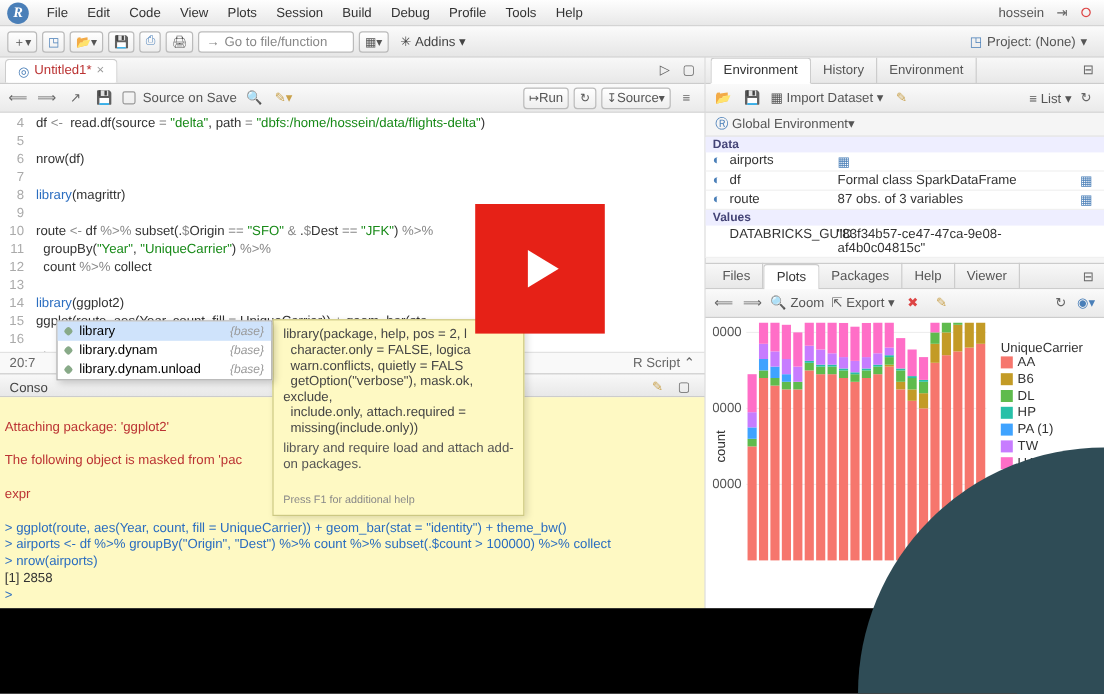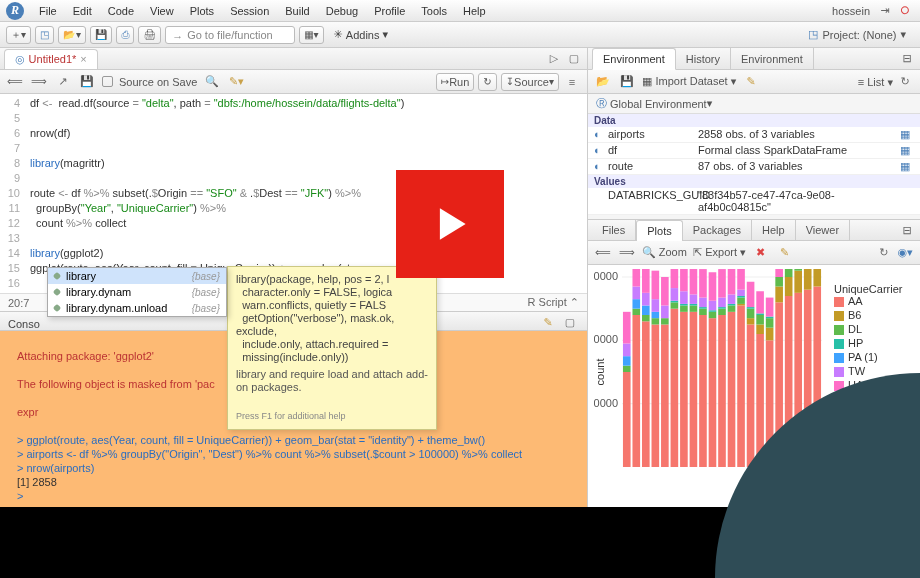--- a/index.html
+++ b/index.html
@@ -31,21 +31,21 @@
 .editor { flex:1; background:#fff; display:flex; overflow:hidden; position:relative; font-family:Menlo,Consolas,monospace; font-size:11px; }
 .gutter { width:26px; background:#fff; color:#aaa; text-align:right; padding:2px 6px 0 0; line-height:15px; }
 .code { flex:1; padding:2px 0 0 4px; line-height:15px; white-space:pre; color:#333; }
 .kw { color:#2a6dc0; }
 .str { color:#188a18; }
 .op { color:#888; }
 @keyframes blink { 50% { opacity:0; } }
 .statusbar { height:18px; background:#f9f9f9; border-top:1px solid #ddd; display:flex; align-items:center; padding:0 8px; color:#666; font-size:10px; }
 .statusbar .r { margin-left:auto; }
 .console-head { height:20px; background:linear-gradient(#f8f8f8,#e8e8e8); border-bottom:1px solid #ccc; border-top:1px solid #ccc; display:flex; align-items:flex-end; padding:0 8px; color:#444; }
-.console { flex:0 0 auto; background:#fdba74; font-family:Menlo,Consolas,monospace; font-size:11px; line-height:14px; padding:4px 17px; color:#333; }
+.console { flex:0 0 auto; background:#fef9c3; font-family:Menlo,Consolas,monospace; font-size:11px; line-height:14px; padding:4px 4px; color:#333; }
 .console .info { color:#b33; }
 .console .cmd { color:#2a6dc0; }
 .env-tool { height:24px; background:linear-gradient(#fafafa,#eaeaea); border-bottom:1px solid #ccc; display:flex; align-items:center; padding:0 6px; gap:6px; color:#555; }
 .env-scope { height:20px; background:#f5f5f5; border-bottom:1px solid #ddd; padding:0 8px; display:flex; align-items:center; color:#555; }
 .env-data { background:#fff; font-family:Menlo,Consolas,monospace; font-size:10px; }
 .env-section { background:#eef; color:#447; padding:1px 6px; font-family:'Lucida Grande',sans-serif; font-weight:bold; font-size:10px; }
 .env-row { display:flex; padding:1px 6px; border-bottom:1px solid #f0f0f0; }
 .env-row .k { width:90px; color:#333; }
 .env-row .v { flex:1; color:#333; }
 .env-row .ic { width:14px; color:#4a7fb8; }
@@ -201,21 +201,20 @@
         <div style="margin-left:auto"><span>≡ <span>List</span> ▾</span> <span class="icon-btn">↻</span></div>
       </div>
       <div class="env-scope">
         <span style="color:#4a7fb8">Ⓡ</span>&nbsp;<span>Global Environment</span> ▾
       </div>
       <div class="env-data" id="envdata">
           <div class="env-section">Data</div>
           <div class="env-row">
             <span class="ic">◐</span>
             <span class="k">airports</span>
-            <span class="v">2858 obs. of 3 variables</span>
             <span class="ic">▦</span>
           </div>
           <div class="env-row">
             <span class="ic">◐</span>
             <span class="k">df</span>
             <span class="v">Formal class SparkDataFrame</span>
             <span class="ic">▦</span>
           </div>
           <div class="env-row">
             <span class="ic">◐</span>

